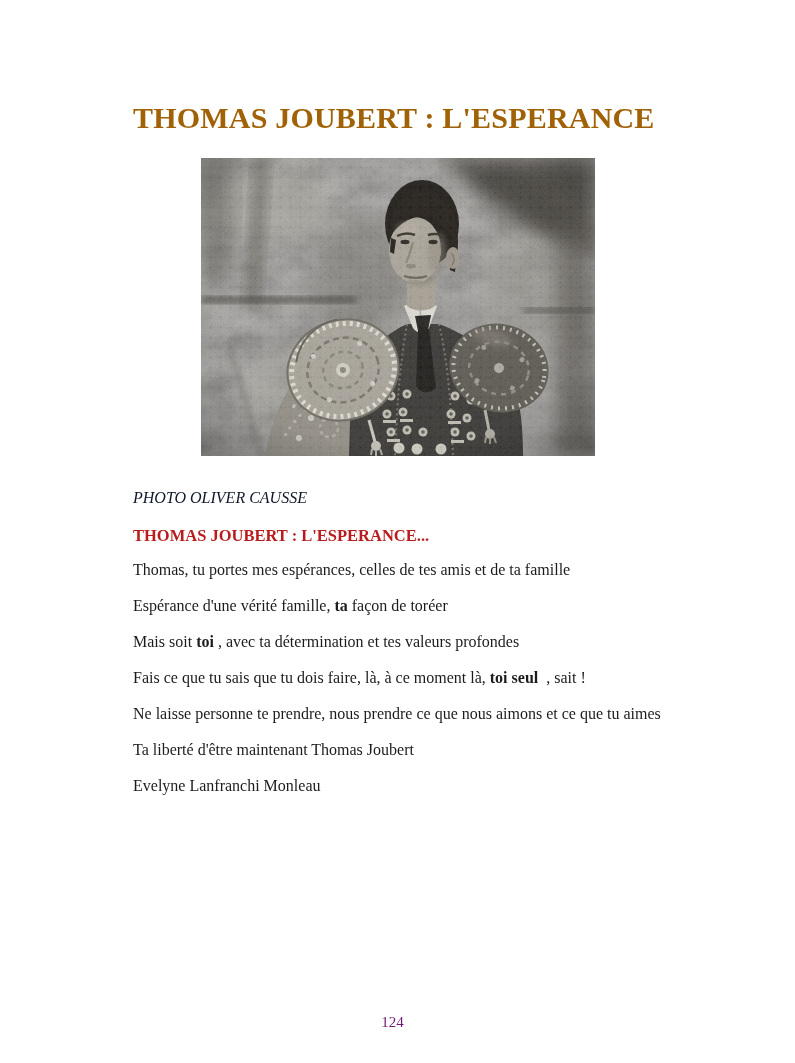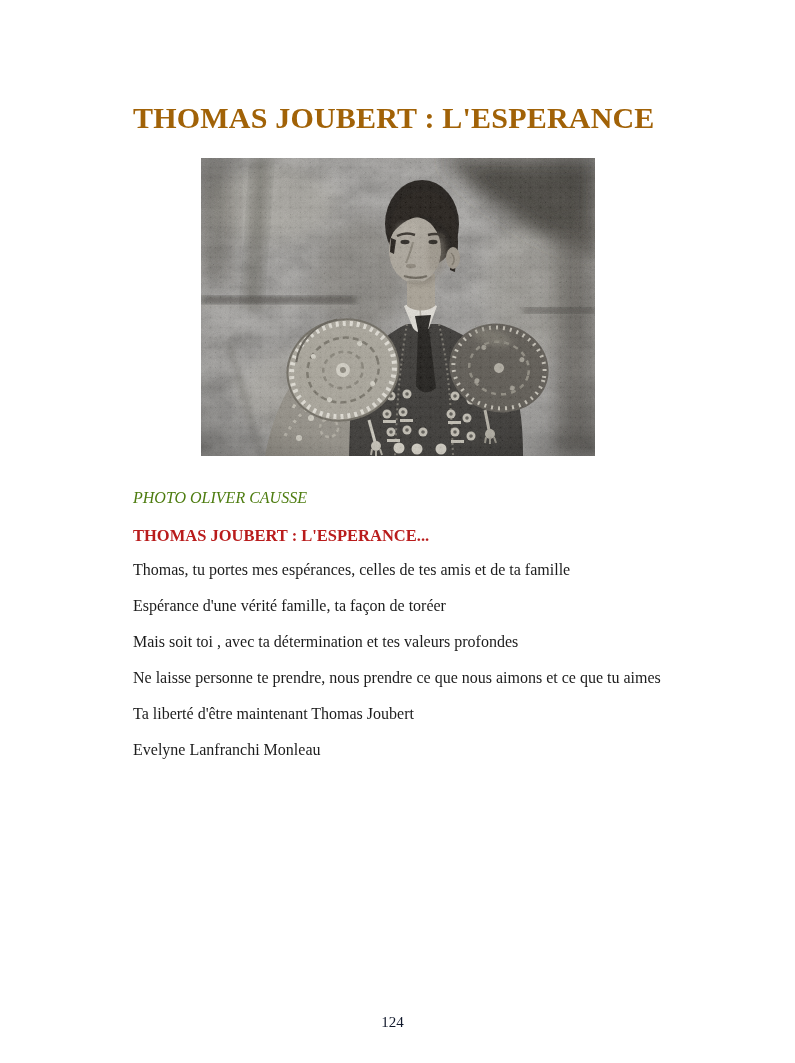--- a/index.html
+++ b/index.html
@@ -8,34 +8,34 @@
     font-family:"Liberation Serif", serif; color:#1c1c1c; overflow:hidden;
   }
   .content { position:absolute; left:133px; top:100px; width:529px; }
   .title {
     margin:0; font-size:30px; line-height:36px; font-weight:bold;
     color:#a16207; letter-spacing:0.2px; white-space:nowrap;
   }
   .photo-wrap { width:394px; height:298px; margin:22px auto 0 auto; }
   .photo-wrap svg { display:block; }
   .caption {
-    margin-top:32px; font-style:italic; font-size:16px; line-height:20px; color:#4d7c0f;
+    margin-top:32px; font-style:italic; font-size:16px; line-height:20px; color:#0f172a;
   }
   .subtitle {
     margin-top:17px; font-weight:bold; font-size:16.5px; line-height:21px; color:#b91c1c;
   }
   #paragraphs { margin-top:11px; }
   p.body {
     margin:12px 0 0 0; font-size:16px; line-height:24px;
     text-align:justify; color:#1c1c1c;
   }
-  p.body b { font-weight:normal; }
+  p.body b { font-weight:bold; }
   .pagenum {
     position:absolute; left:0; right:10px; top:1014px; text-align:center;
-    font-size:15px; color:#0f172a;
+    font-size:15px; color:#701a75;
   }
 </style>
 </head>
 <body>
 
 <div class="page">
   <div class="content">
 
     <h1 class="title">THOMAS JOUBERT : L'ESPERANCE</h1>
 
@@ -212,20 +212,21 @@
         <rect width="394" height="298" fill="url(#vig)"></rect>
       </svg>
     </div>
 
     <div class="caption">PHOTO OLIVER CAUSSE</div>
     <div class="subtitle">THOMAS JOUBERT : L'ESPERANCE...</div>
     <div id="paragraphs">
         <p class="body"><span>Thomas, tu portes mes espérances, celles de tes amis et de ta famille</span></p>
         <p class="body"><span>Espérance d'une vérité famille, </span><b>ta</b><span> façon de toréer</span></p>
         <p class="body"><span>Mais soit </span><b>toi</b><span> , avec ta détermination et tes valeurs profondes</span></p>
+        <p class="body"><span>Fais ce que tu sais que tu dois faire, là, à ce moment là, </span><b>toi seul</b><span> &nbsp;, sait !</span></p>
         <p class="body"><span>Ne laisse personne te prendre, nous prendre ce que nous aimons et ce que tu aimes</span></p>
         <p class="body"><span>Ta liberté d'être maintenant Thomas Joubert</span></p>
         <p class="body"><span>Evelyne Lanfranchi Monleau</span></p>
       </div>
   </div>
 
   <div class="pagenum">124</div>
 </div>
 
 </body></html>

